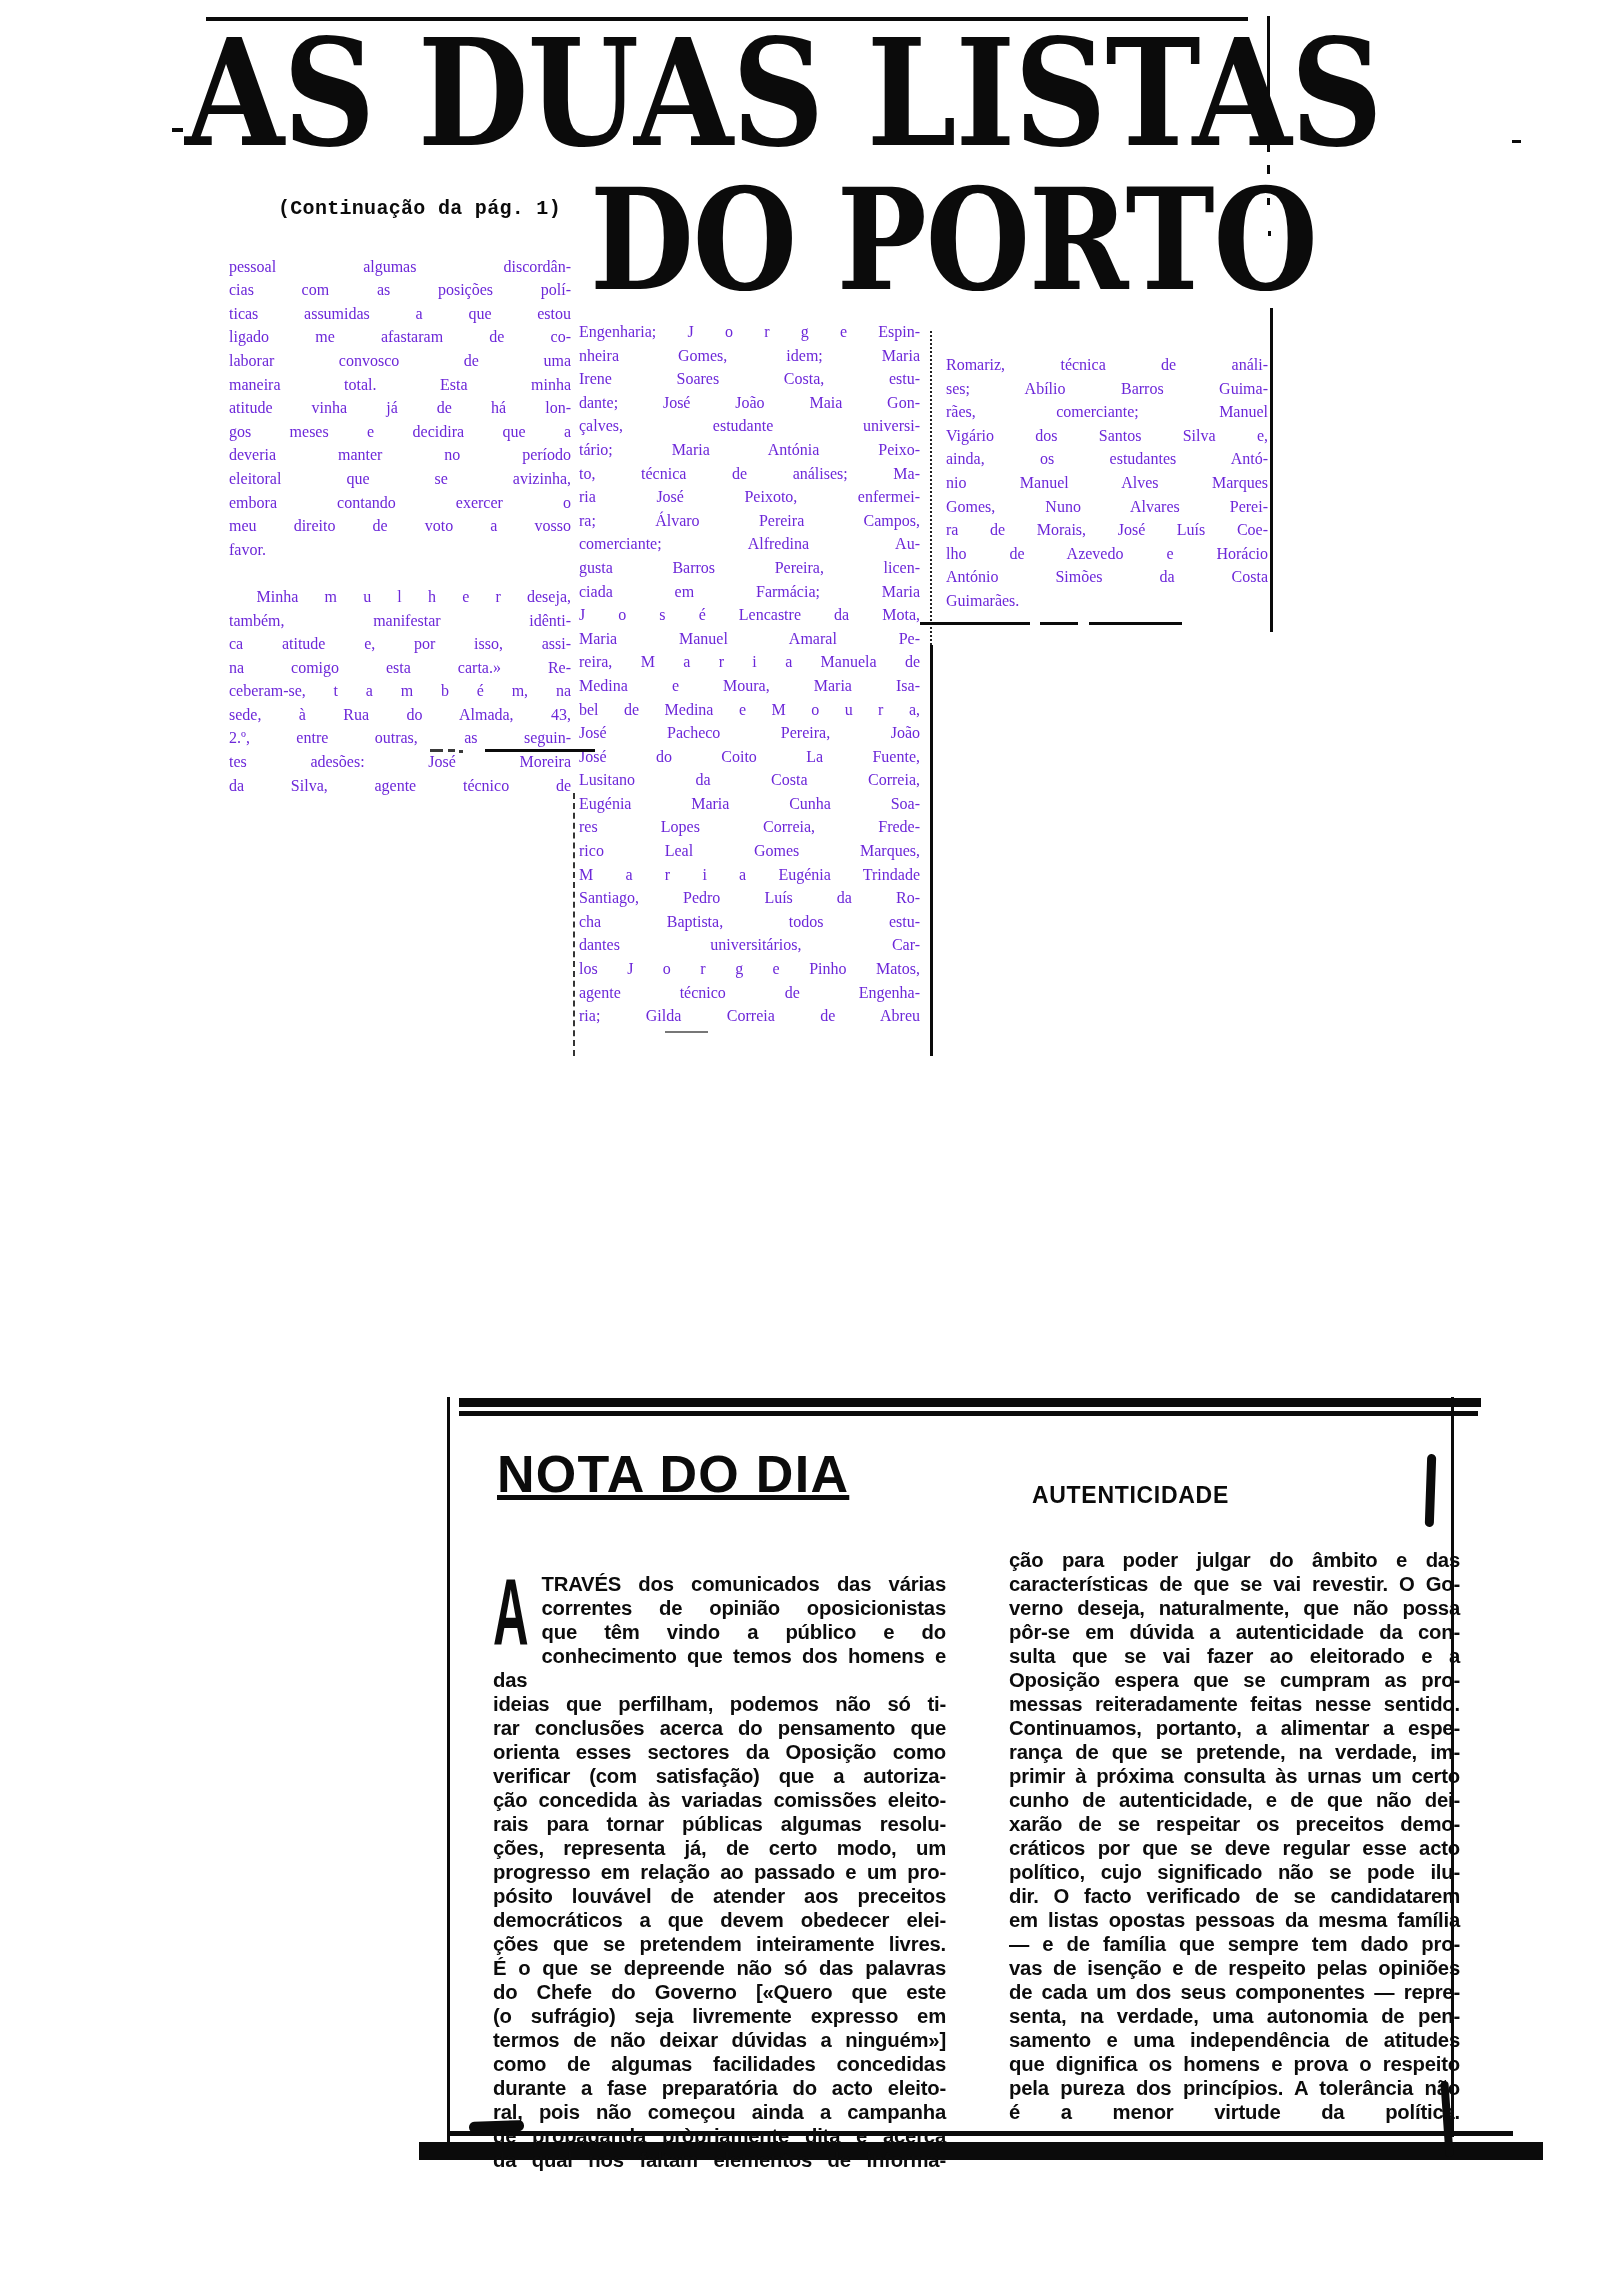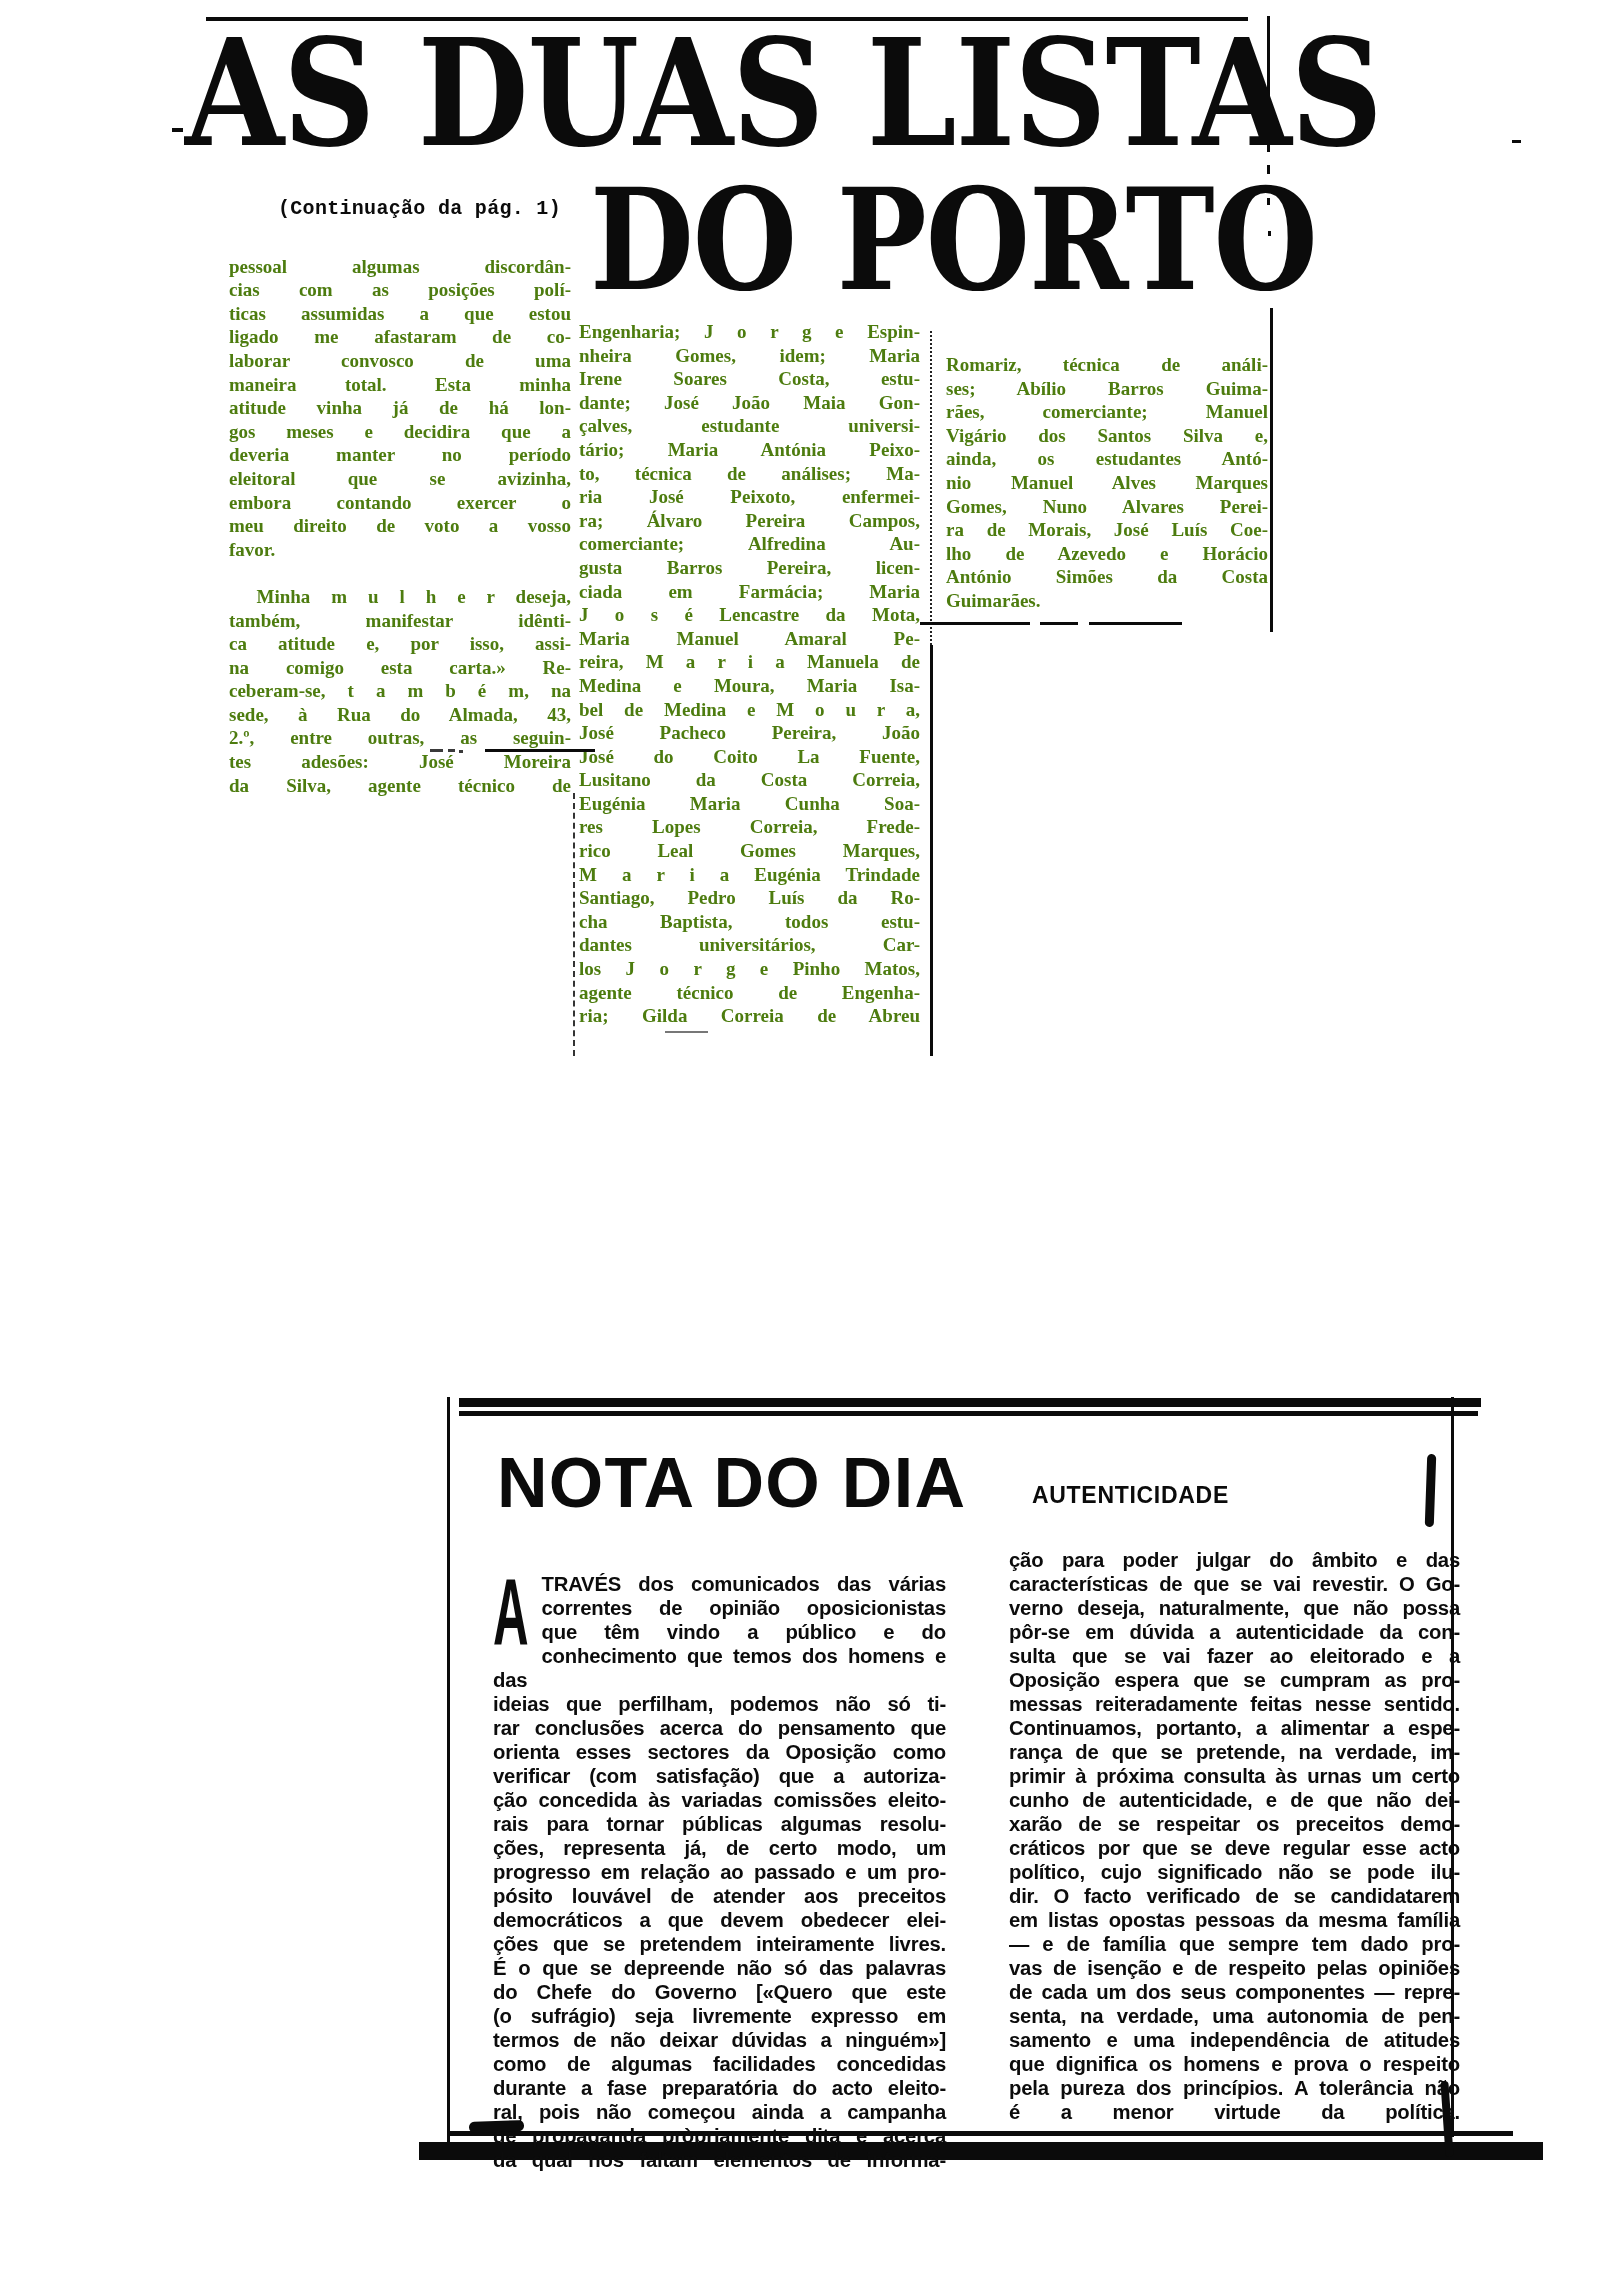--- a/index.html
+++ b/index.html
@@ -11,32 +11,32 @@
   
   .headline{position:absolute;font-family:"DejaVu Serif",serif;font-weight:bold;color:#0b0b0b;
             line-height:1;white-space:nowrap;transform-origin:left top;}
   #headline1{left:185px;top:19.7px;font-size:147px;transform:scaleX(0.87);letter-spacing:-1.3px;}
   #headline2{left:590px;top:169px;font-size:141px;transform:scaleX(0.85);letter-spacing:-1.3px;}
 
   .contnote{position:absolute;left:278px;top:197px;font-family:Liberation Mono, monospace;
             font-weight:bold;font-size:20px;letter-spacing:0.3px;}
 
   
-  .newscol{position:absolute;font-family:"Liberation Serif",serif;font-weight:bold;font-size:19px;
+  .newscol{position:absolute;font-family:"Liberation Serif",serif;font-weight:normal;font-size:16px;
            line-height:23.6px;text-align:justify;text-align-last:justify;white-space:pre-line;
-           color:#4d7c0f;}
+           color:#6d28d9;}
   #leftcol{left:229px;top:231px;width:342px;}
   #leftcol p{margin:0;}
   #leftcol p.indent{text-indent:27.5px;}
   #midcol{left:579px;top:320px;width:341px;}
   #rightcol{left:946px;top:320px;width:322px;margin-top:33px;}
 
   
   .boxtitle{position:absolute;left:497px;top:1448px;font-family:"Liberation Sans",sans-serif;
-            font-weight:bold;font-size:70px;letter-spacing:1.3px;line-height:1;white-space:nowrap;}
+            font-weight:bold;font-size:52px;letter-spacing:1.3px;line-height:1;white-space:nowrap;text-decoration:underline;}
   .kicker{position:absolute;left:1032px;top:1482px;font-family:"Liberation Sans",sans-serif;
           font-weight:bold;font-size:23px;letter-spacing:0.7px;text-align:center;}
   .boxcol{position:absolute;font-family:"Liberation Sans",sans-serif;font-weight:bold;font-size:20.3px;
           line-height:24px;letter-spacing:-0.2px;text-align:justify;text-align-last:justify;
           white-space:pre-line;color:#0c0c0c;}
   #boxleft{left:493px;top:1548px;width:453px;}
   #boxright{left:998px;top:1548px;width:451px;margin-left:11px;}
   .dropcap{float:left;width:38px;margin:2.6px 10.5px 0 0;font-size:95px;line-height:0.78;
            font-family:"Liberation Sans",sans-serif;font-weight:bold;transform:scaleX(0.52);
            transform-origin:left top;white-space:normal;}

